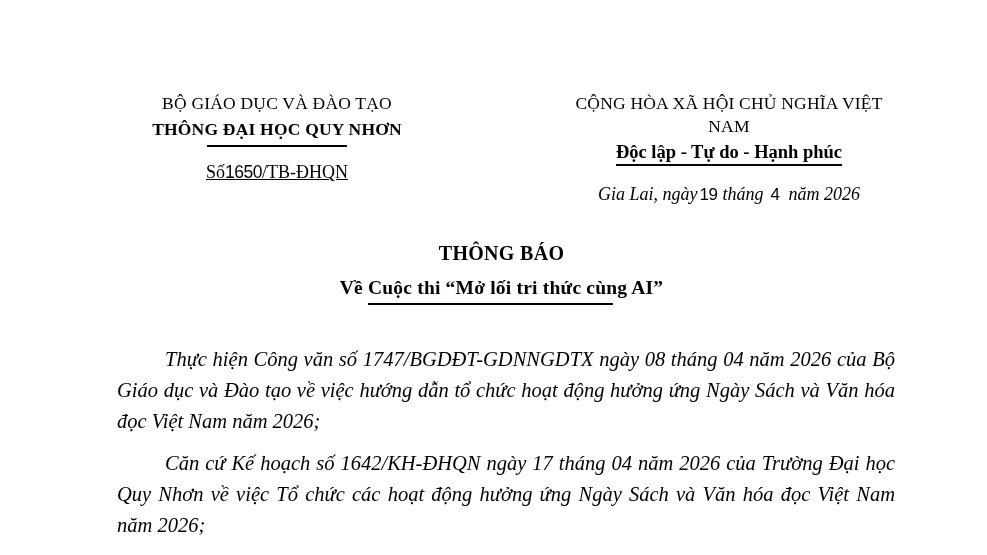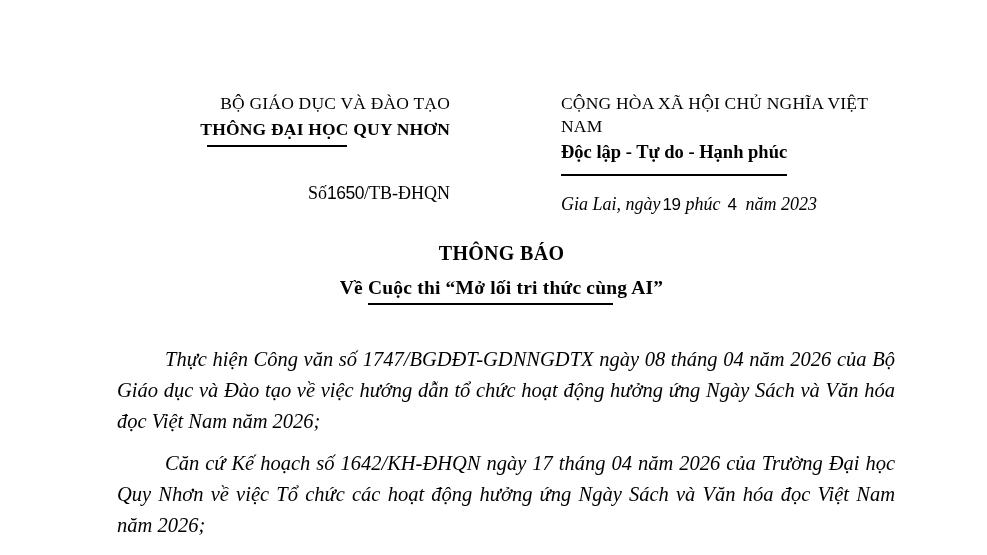--- a/index.html
+++ b/index.html
@@ -15,42 +15,43 @@
   }
   
   .header {
     position: absolute;
     top: 92px;
     left: 104px;
     right: 90px;
     display: flex;
     justify-content: space-between;
   }
-  .header-left  { width: 346px; text-align: right; }
-  .header-right { width: 336px; text-align: left; }
+  .header-left  { width: 346px; text-align: center; }
+  .header-right { width: 336px; text-align: center; }
   .h-line1 { font-size: 17.5px; line-height: 23px; letter-spacing: 0.2px; }
   .h-line2 { font-size: 17.5px; line-height: 23px; font-weight: bold; margin-top: 3px; letter-spacing: 0.2px; }
   .short-rule {
     width: 140px; height: 0;
     border-top: 2px solid #000;
     margin: 4px auto 0 auto;
   }
   .motto {
     display: inline-block;
     font-size: 18.5px;
     line-height: 23px;
     font-weight: bold;
     margin-top: 3px;
-    padding-bottom: 10px;
+    padding-bottom: 0;
     border-bottom: 2px solid #000;
   }
   .doc-number {
-    margin-top: 36px;
+    margin-top: 15px;
     font-size: 18px;
     white-space: nowrap;
+    text-decoration: underline;
   }
   .filled-number {
     font-family: "Liberation Sans", sans-serif;
     font-style: normal;
     font-size: 17.5px;
     letter-spacing: -0.5px;
   }
   .date-line {
     margin-top: 18px;
     font-size: 18px;
@@ -115,21 +116,21 @@
       <div class="h-line2">THÔNG ĐẠI HỌC QUY NHƠN</div>
       <div class="short-rule"></div>
       <div class="doc-number"><span>Số</span><span class="filled-number">1650</span><span>/TB-ĐHQN</span></div>
     </div>
 
     <div class="header-right">
       <div class="h-line1">CỘNG HÒA XÃ HỘI CHỦ NGHĨA VIỆT NAM</div>
       <div>
         <span class="motto">Độc lập - Tự do - Hạnh phúc</span>
       </div>
-      <div class="date-line"><span>Gia Lai, ngày</span><span class="filled-number date-day">19</span><span>phúc</span><span class="filled-number date-month">4</span><span>năm 2023</span></div>
+      <div class="date-line"><span>Gia Lai, ngày</span><span class="filled-number date-day">19</span><span>tháng</span><span class="filled-number date-month">4</span><span>năm 2026</span></div>
     </div>
 
   </div>
 
   <div class="title-block">
     <div class="title-main">THÔNG BÁO</div>
     <div class="title-sub">Về Cuộc thi “Mở lối tri thức cùng AI”</div>
     <div class="subtitle-rule"></div>
   </div>
 

